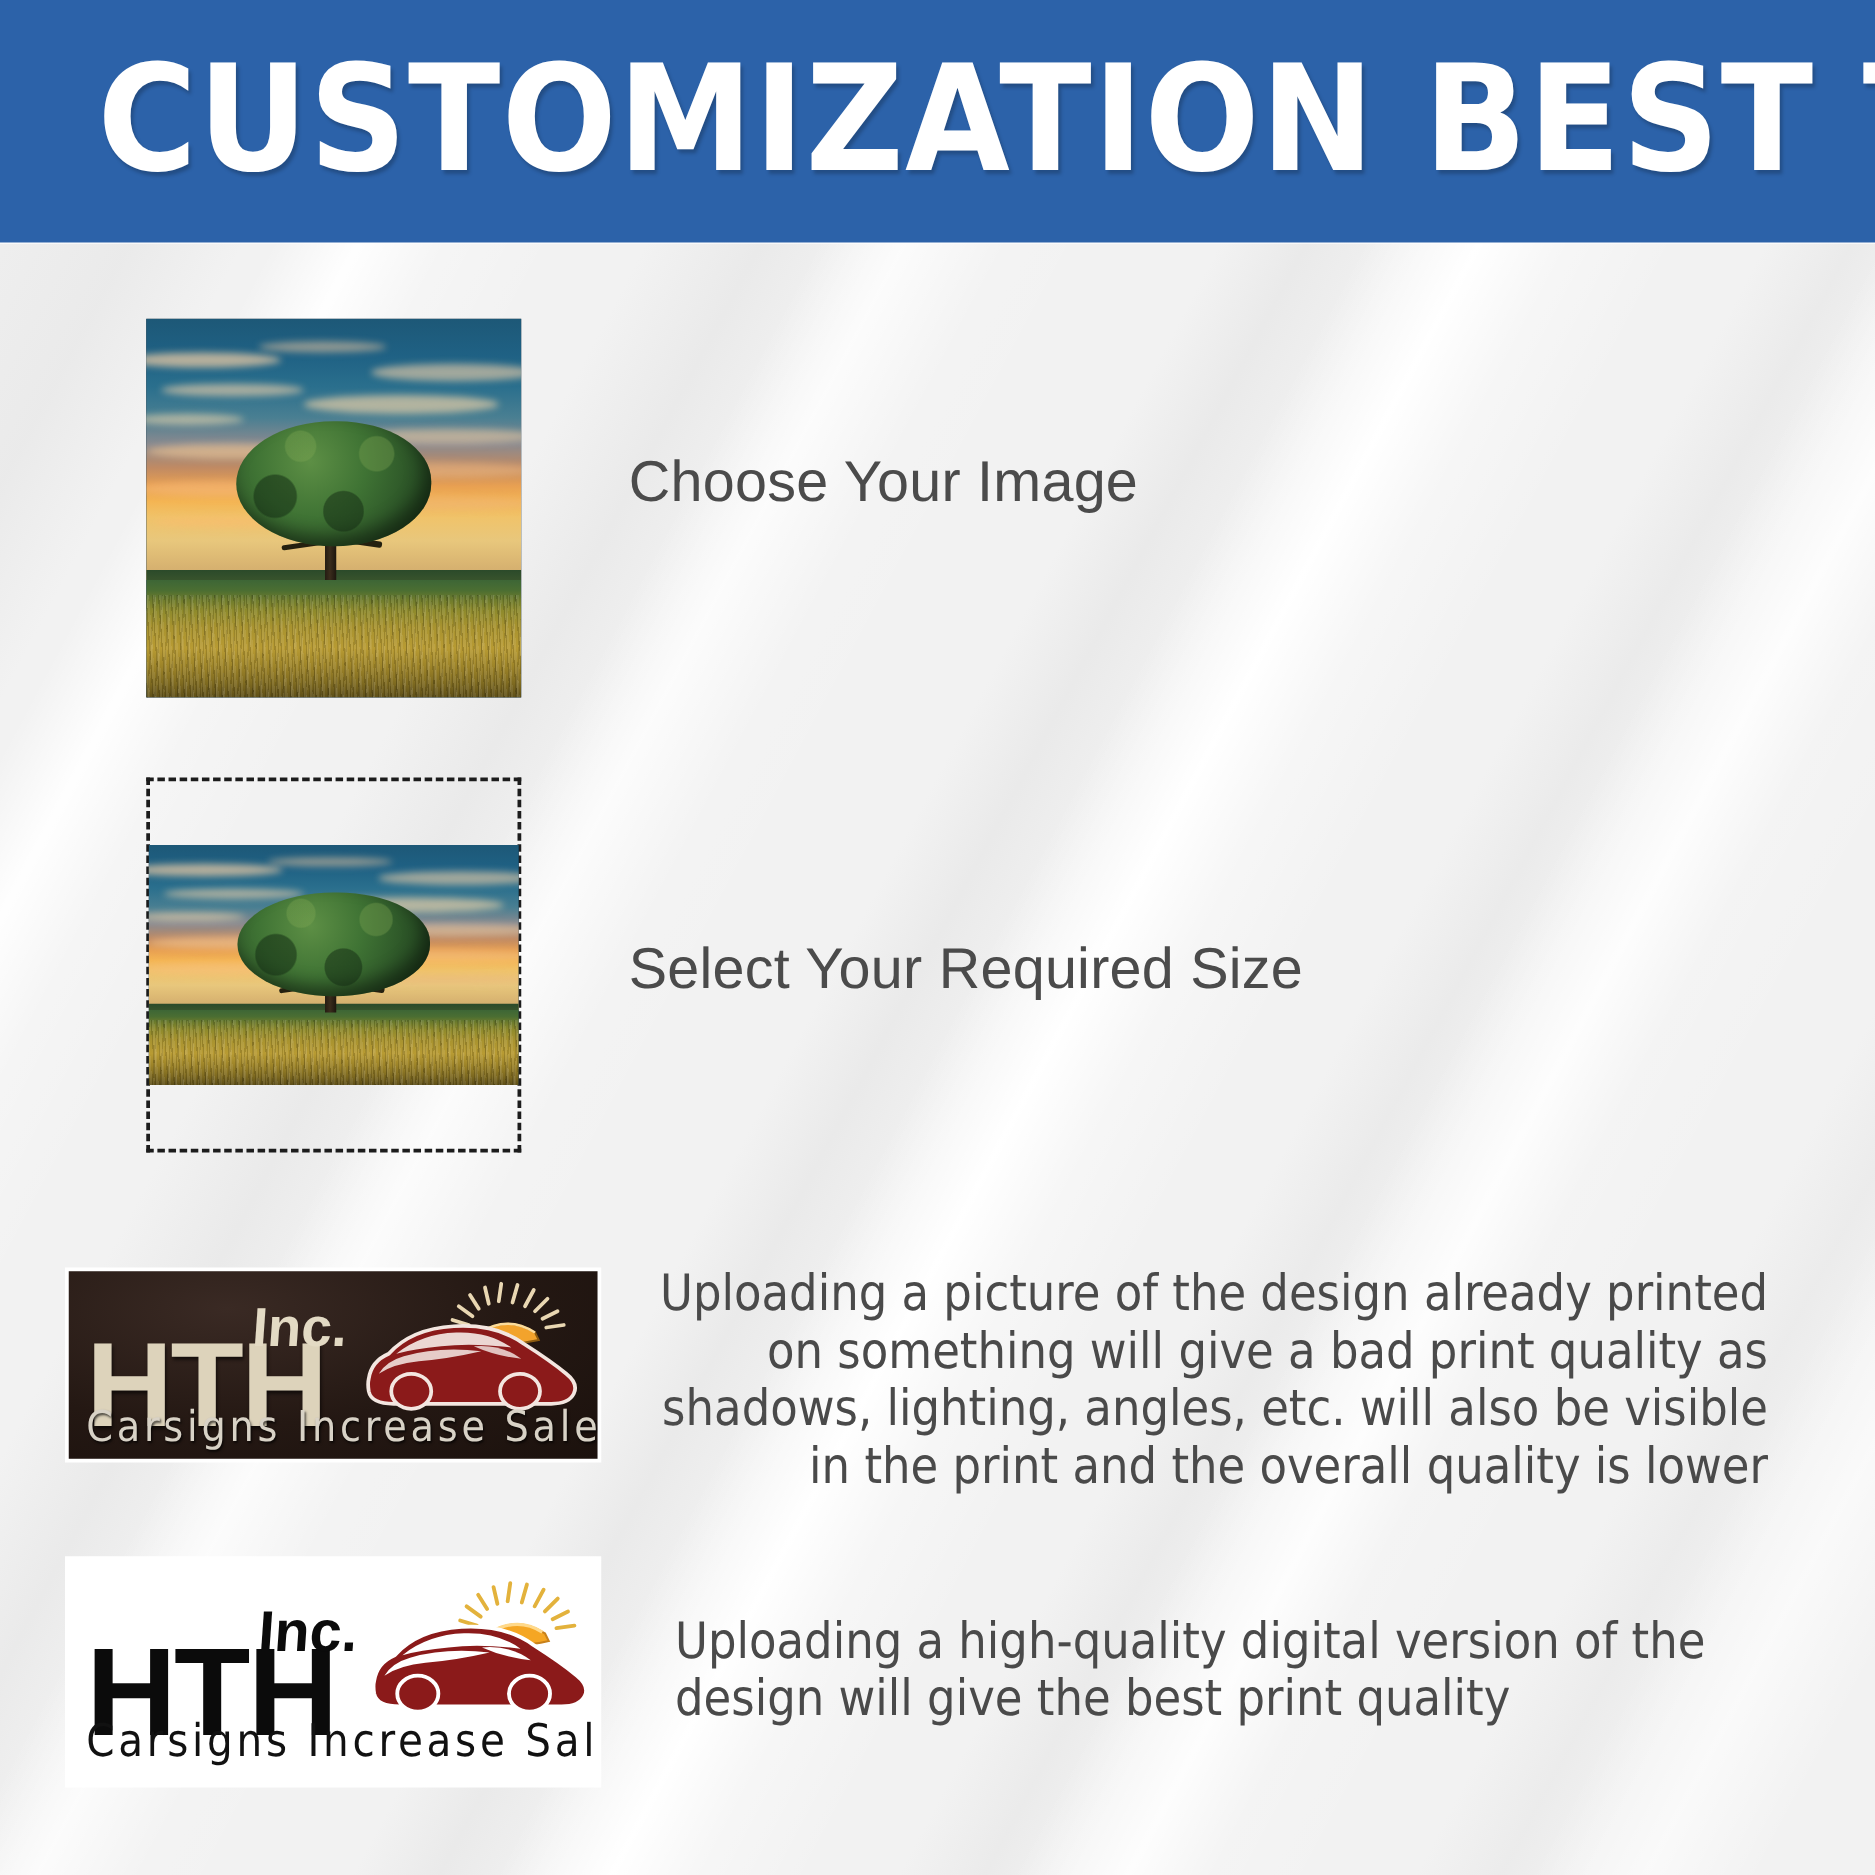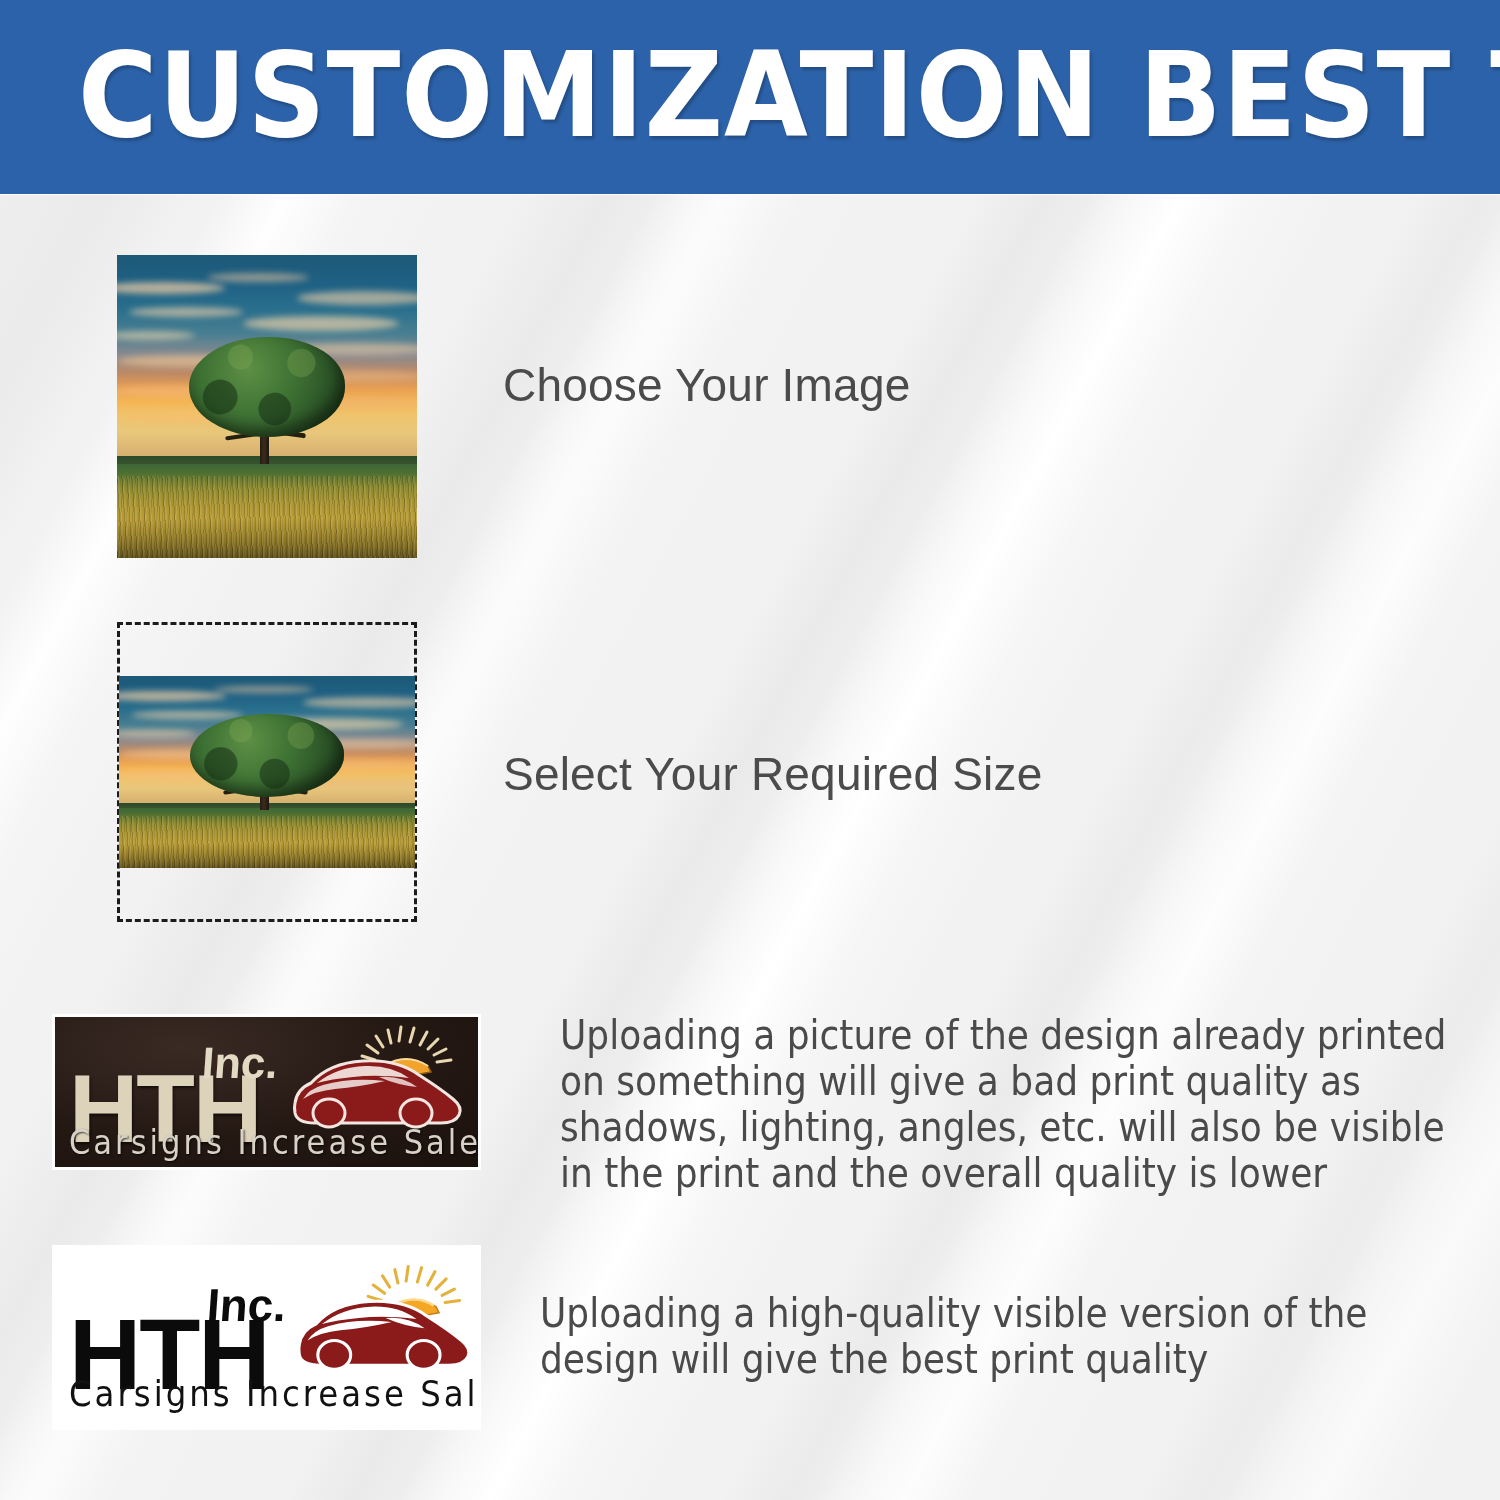--- a/index.html
+++ b/index.html
@@ -274,21 +274,21 @@
         <path d="M20 74 q6 -10 20 -14 q28 -8 62 -4 q-26 6 -50 8 q-20 2 -32 10 z" fill="#f6ece8" opacity=".85"></path>
         <path d="M96 52 q22 -2 38 10 q-20 -2 -38 -10 z" fill="#f6ece8" opacity=".8"></path>
         <ellipse cx="46" cy="88" rx="16" ry="14" fill="#8B1A1A" stroke="#f3e6e0" stroke-width="3"></ellipse>
         <ellipse cx="133" cy="88" rx="16" ry="14" fill="#8B1A1A" stroke="#f3e6e0" stroke-width="3"></ellipse>
       </g>
     </svg>
   </div>
   <div class="tagline" style="left:14px;top:108px;font-size:34px;line-height:34px;">Carsigns Increase Sales</div>
 </div>
 
-<div class="para" style="left:560px;top:1012px;">Uploading a picture of the design already printed
+<div class="para" style="left:528px;top:1012px;text-align:right;">Uploading a picture of the design already printed
 on something will give a bad print quality as
 shadows, lighting, angles, etc. will also be visible
 in the print and the overall quality is lower</div>
 
 <div class="logo-box light" style="left:55px;top:1248px;width:423px;height:179px;">
   <div class="hth" style="left:14px;top:56px;font-size:100px;line-height:100px;">HTH</div>
   <div class="inc" style="left:152px;top:34px;font-size:46px;line-height:46px;transform:skewX(-4deg);">Inc.</div>
   <div class="carwrap" style="left:232px;top:16px;width:190px;height:112px;">
     <svg viewBox="0 0 185 108" xmlns="http://www.w3.org/2000/svg">
       <g stroke="#E3B23C" stroke-width="3" stroke-linecap="round">
@@ -311,14 +311,14 @@
         <path d="M20 74 q6 -10 20 -14 q28 -8 62 -4 q-26 6 -50 8 q-20 2 -32 10 z" fill="#ffffff"></path>
         <path d="M96 52 q22 -2 38 10 q-20 -2 -38 -10 z" fill="#ffffff"></path>
         <ellipse cx="46" cy="88" rx="16" ry="14" fill="#8B1A1A" stroke="#ffffff" stroke-width="3"></ellipse>
         <ellipse cx="133" cy="88" rx="16" ry="14" fill="#8B1A1A" stroke="#ffffff" stroke-width="3"></ellipse>
       </g>
     </svg>
   </div>
   <div class="tagline" style="left:14px;top:128px;font-size:36px;line-height:36px;">Carsigns Increase Sales</div>
 </div>
 
-<div class="para" style="left:540px;top:1290px;">Uploading a high-quality visible version of the
+<div class="para" style="left:540px;top:1290px;">Uploading a high-quality digital version of the
 design will give the best print quality</div>
 
 </body></html>

